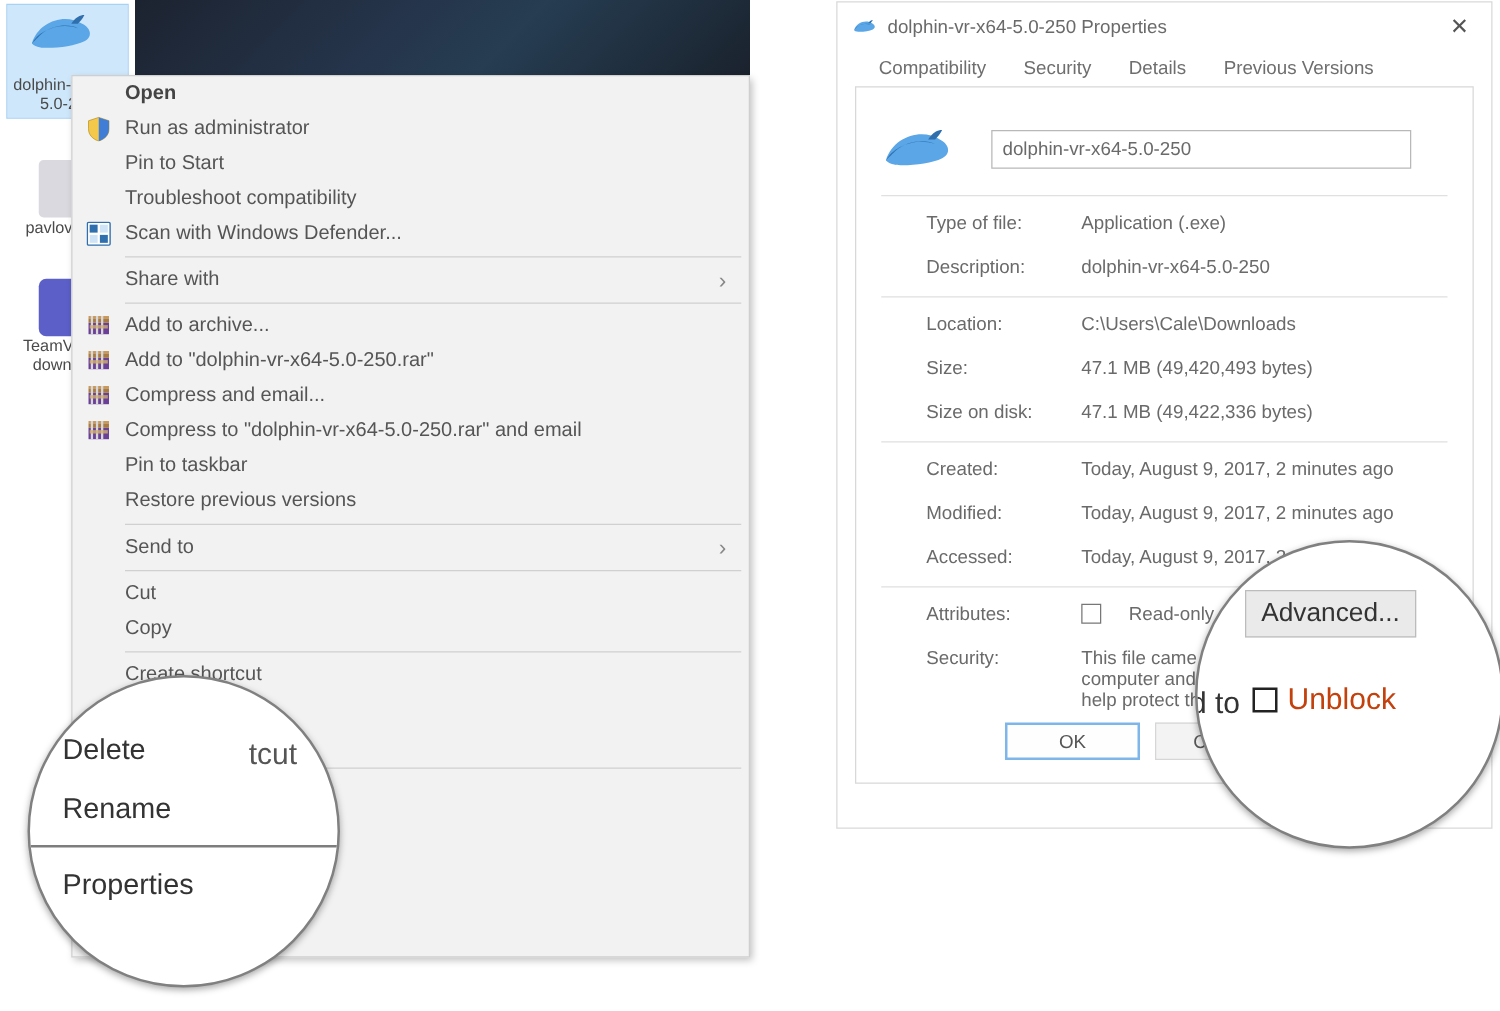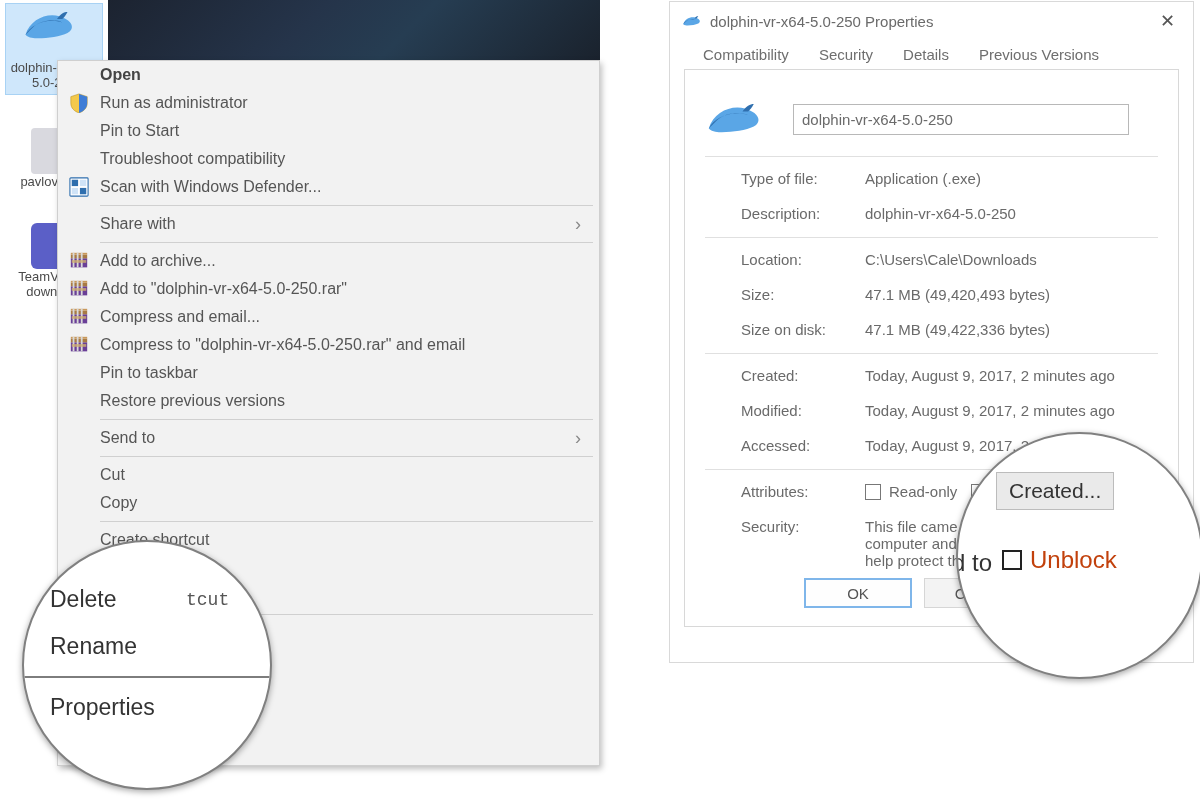--- a/index.html
+++ b/index.html
@@ -48,21 +48,21 @@
   
   .mag-left {
     position: absolute; left: 22px; top: 540px; width: 250px; height: 250px;
     border-radius: 50%; border: 2px solid #808080;
     background: #ffffff; box-shadow: 0 2px 6px rgba(0,0,0,.35);
     overflow: hidden;
   }
   .mag-left .inner { padding: 34px 24px 0 24px; }
   .mag-left .row { font-size: 23px; color: #333; padding: 10px 2px; }
   .mag-left .sep { border-top: 2px solid #7d7d7d; margin: 6px -60px; }
-  .mag-left .tcut { position: absolute; left: 162px; top: 48px; font-size: 18px; color: #555; font-family: Liberation Mono, monospace; }
+  .mag-left .tcut { position: absolute; left: 175px; top: 48px; font-size: 24px; color: #555; }
 
   
   .prop-dialog {
     position: absolute; left: 669px; top: 1px; width: 525px; height: 662px;
     background: #ffffff; border: 1px solid #d9d9d9;
   }
   .titlebar { display: flex; align-items: center; padding: 8px 12px 6px 12px; color: #6a6a6a; font-size: 15px; }
   .titlebar .tb-icon { width: 20px; height: 20px; margin-right: 8px; display:flex; align-items:center; justify-content:center;}
   .titlebar .close { margin-left: auto; font-size: 18px; color: #555; cursor: pointer; padding: 0 6px; }
 
@@ -74,21 +74,21 @@
 
   .row2 { display: flex; align-items: flex-start; font-size: 15px; color: #6a6a6a; padding: 9px 0; }
   .row2 .lbl { width: 124px; flex: none; margin-left: 36px; }
   .panel-sep { border-top: 1px solid #e0e0e0; margin: 6px 0 4px; }
 
   .filename-box { border: 1px solid #b8b8b8; padding: 6px 8px; width: 336px; color: #6a6a6a; font-size: 15px; }
 
   .big-icon { width: 60px; height: 44px; margin-right: 28px; }
 
   .attr-row { display: flex; align-items: center; gap: 14px; }
-  .chk { display: inline-flex; align-items: flex-end; gap: 8px; color: #6a6a6a; font-size: 15px; }
+  .chk { display: inline-flex; align-items: flex-start; gap: 22px; color: #6a6a6a; font-size: 15px; }
   .chk .box { width: 16px; height: 16px; border: 1px solid #777; }
 
   .btnrow { display: flex; gap: 12px; justify-content: flex-end; padding-right: 6px; }
   .btn { width: 108px; height: 30px; display: flex; align-items: center; justify-content: center; font-size: 15px; color: #555; border: 1px solid #d6d6d6; background: #f3f3f3; cursor: default; }
   .btn.primary { border: 2px solid #7fb6ea; background: #fefefe; }
   .btn.disabled { color: #b4b4b4; background: #f1f1f1; }
 
   
   .mag-right {
     position: absolute; left: 956px; top: 432px; width: 247px; height: 247px;
@@ -359,19 +359,19 @@
       <div class="btnrow">
         <div class="btn primary">OK</div>
         <div class="btn">Cancel</div>
         <div class="btn disabled">Apply</div>
       </div>
     </div>
   </div>
 </div>
 
 <div class="mag-right">
-  <div class="btn-adv">Created...</div>
+  <div class="btn-adv">Advanced...</div>
   <div class="dto">d to</div>
   <label class="unblock">
     <span class="box"></span>
     <span>Unblock</span>
   </label>
 </div>
 
 </body></html>

